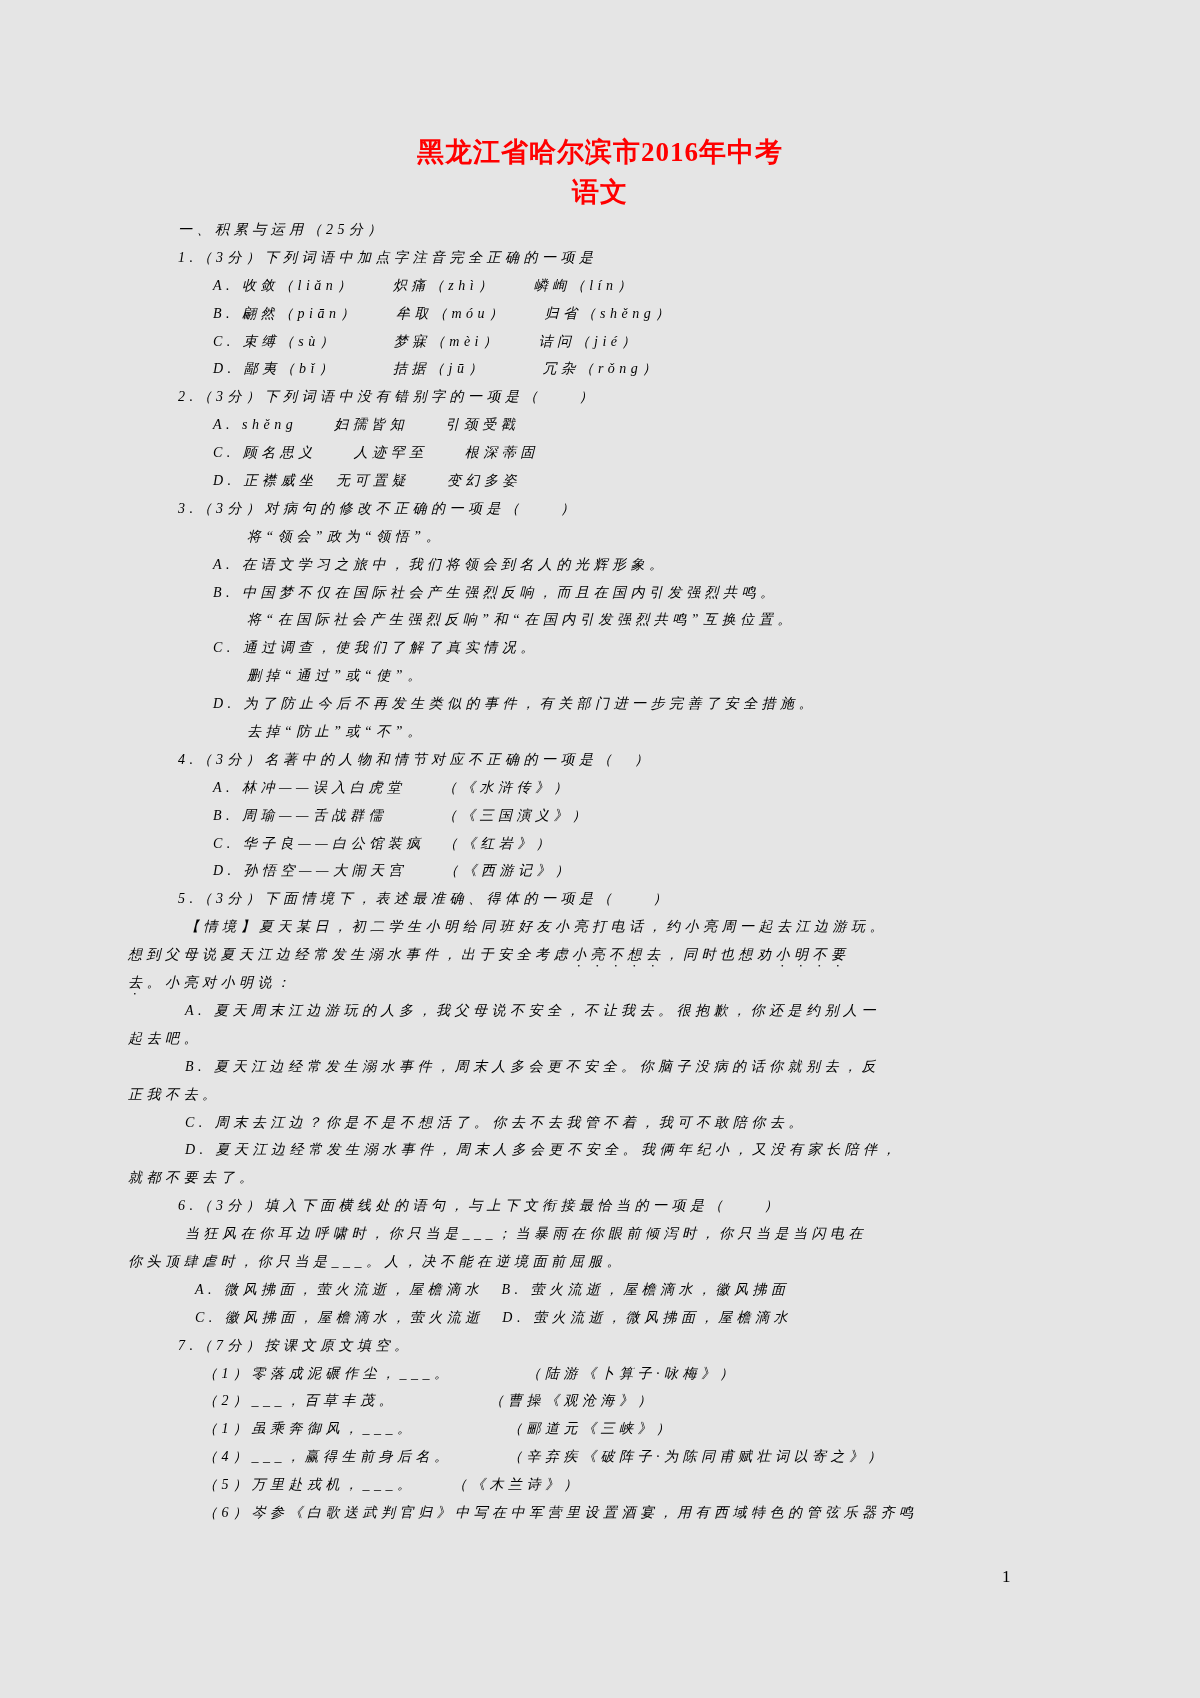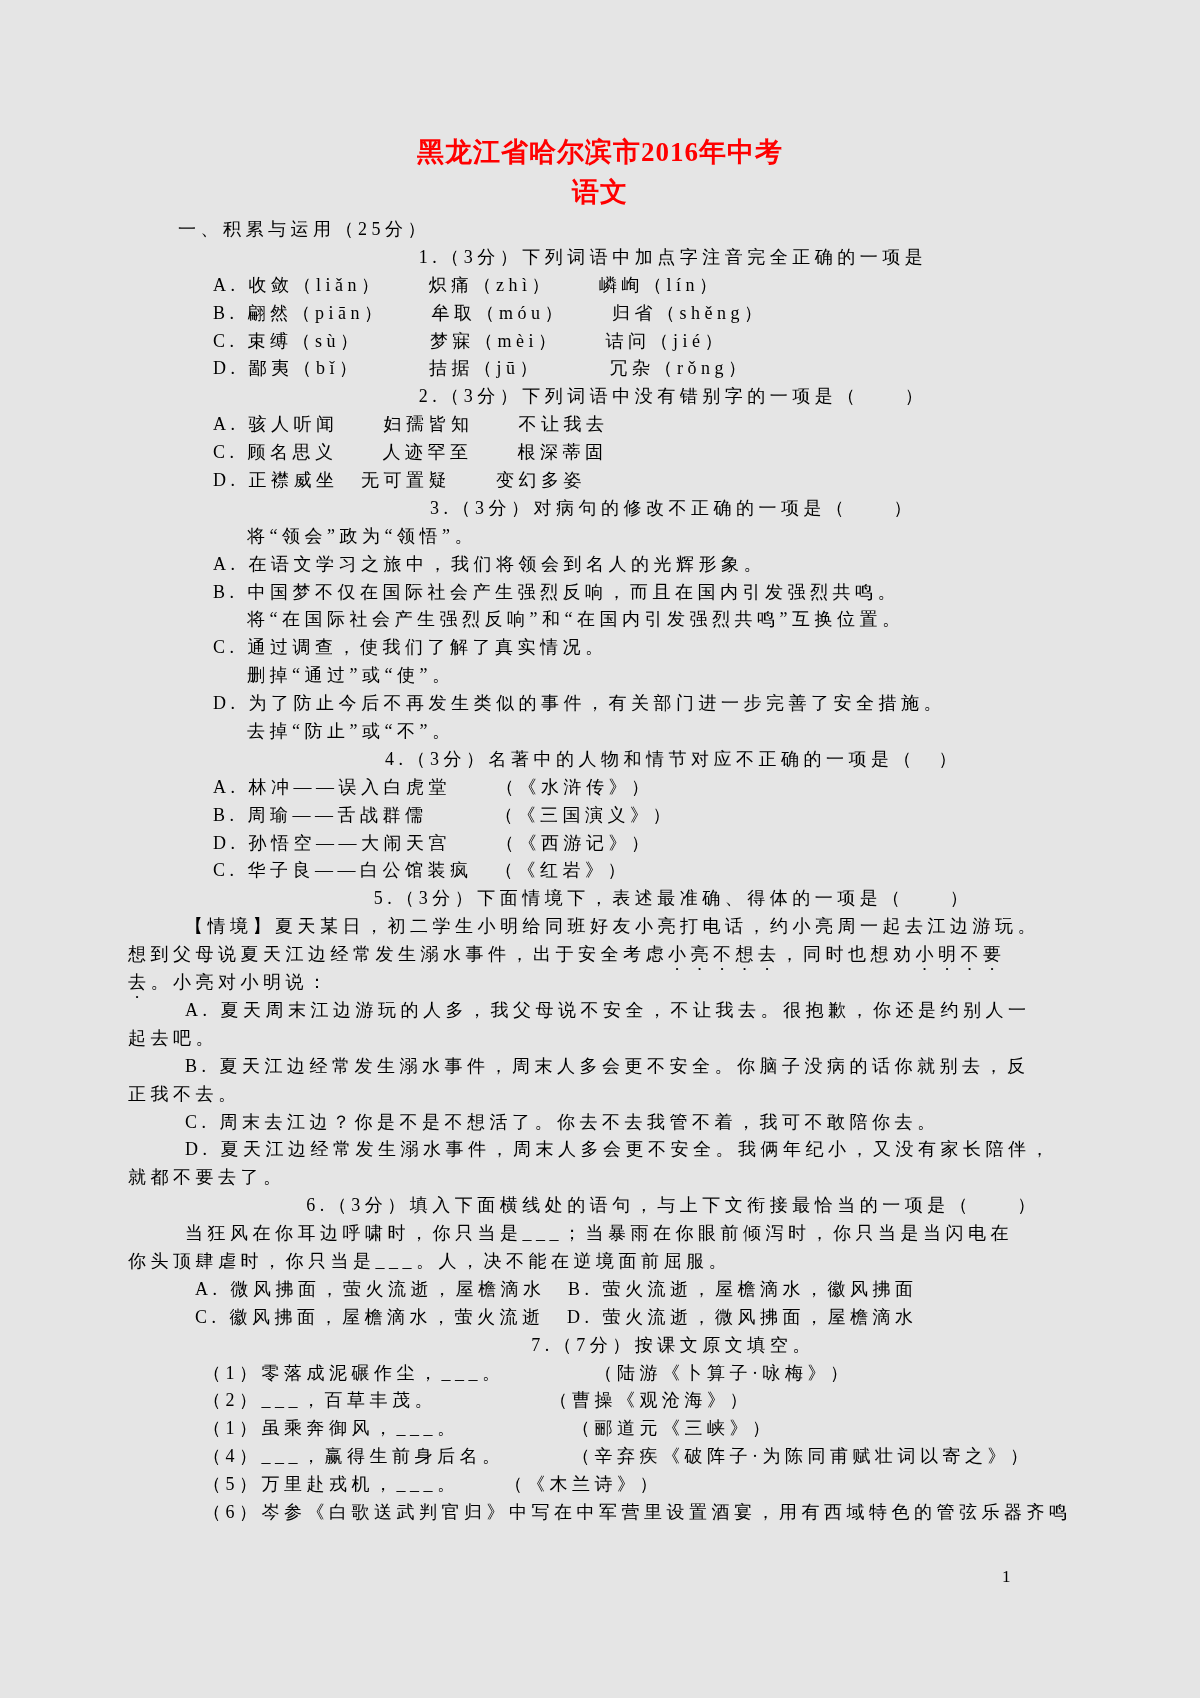--- a/index.html
+++ b/index.html
@@ -32,26 +32,27 @@
   }
   .content {
     position: absolute;
     top: 216px;
     left: 128px;
     width: 1040px;
   }
   .line {
     height: 27.9px;
     line-height: 27.9px;
-    font-size: 18px;
+    font-size: 14px;
     letter-spacing: 4.5px;
     white-space: pre;
+    font-style: italic;
   }
   .section { padding-left: 50px; }
-  .q       { padding-left: 50px; text-align: center; }
+  .q       { padding-left: 50px; }
   .opt     { padding-left: 85px; }
   .optsub  { padding-left: 119px; }
   .para    { padding-left: 57px; }
   .cont    { padding-left: 0; }
   .opt6    { padding-left: 67px; }
   .sub7    { padding-left: 75px; }
   .emph {
     -webkit-text-emphasis: filled dot;
     -webkit-text-emphasis-position: under;
     text-emphasis: filled dot;
@@ -75,37 +76,37 @@
     <div class="title-line" style="color: rgb(255, 0, 0);">语文</div>
   </div>
   <div class="content">
       <div class="line section">一、积累与运用（25分）</div>
       <div class="line q">1.（3分）下列词语中加点字注音完全正确的一项是</div>
       <div class="line opt">A. 收敛（liǎn）　　炽痛（zhì）　　嶙峋（lín）</div>
       <div class="line opt">B. 翩然（piān）　　牟取（móu）　　归省（shěng）</div>
       <div class="line opt">C. 束缚（sù）　　　梦寐（mèi）　　诘问（jié）</div>
       <div class="line opt">D. 鄙夷（bǐ）　　　拮据（jū）　　　冗杂（rǒng）</div>
       <div class="line q">2.（3分）下列词语中没有错别字的一项是（　　）</div>
-      <div class="line opt">A. 骇人听闻　　妇孺皆知　　不让我去</div>
+      <div class="line opt">A. shěng　　妇孺皆知　　引颈受戳</div>
       <div class="line opt">C. 顾名思义　　人迹罕至　　根深蒂固</div>
       <div class="line opt">D. 正襟威坐　无可置疑　　变幻多姿</div>
       <div class="line q">3.（3分）对病句的修改不正确的一项是（　　）</div>
       <div class="line optsub">将“领会”政为“领悟”。</div>
       <div class="line opt">A. 在语文学习之旅中，我们将领会到名人的光辉形象。</div>
       <div class="line opt">B. 中国梦不仅在国际社会产生强烈反响，而且在国内引发强烈共鸣。</div>
       <div class="line optsub">将“在国际社会产生强烈反响”和“在国内引发强烈共鸣”互换位置。</div>
       <div class="line opt">C. 通过调查，使我们了解了真实情况。</div>
       <div class="line optsub">删掉“通过”或“使”。</div>
       <div class="line opt">D. 为了防止今后不再发生类似的事件，有关部门进一步完善了安全措施。</div>
       <div class="line optsub">去掉“防止”或“不”。</div>
       <div class="line q">4.（3分）名著中的人物和情节对应不正确的一项是（　）</div>
       <div class="line opt">A. 林冲——误入白虎堂　　（《水浒传》）</div>
       <div class="line opt">B. 周瑜——舌战群儒　　　（《三国演义》）</div>
+      <div class="line opt">C. 华子良——白公馆装疯　（《红岩》）</div>
       <div class="line opt">D. 孙悟空——大闹天宫　　（《西游记》）</div>
-      <div class="line opt">C. 华子良——白公馆装疯　（《红岩》）</div>
       <div class="line q">5.（3分）下面情境下，表述最准确、得体的一项是（　　）</div>
       <div class="line para">【情境】夏天某日，初二学生小明给同班好友小亮打电话，约小亮周一起去江边游玩。</div>
       <div class="line cont"><span>想到父母说夏天江边经常发生溺水事件，出于安全考虑</span><span class="emph">小亮不想去</span><span>，同时也想劝</span><span class="emph">小明不要</span></div>
       <div class="line cont"><span class="emph">去</span><span>。小亮对小明说：</span></div>
       <div class="line para">A. 夏天周末江边游玩的人多，我父母说不安全，不让我去。很抱歉，你还是约别人一</div>
       <div class="line cont">起去吧。</div>
       <div class="line para">B. 夏天江边经常发生溺水事件，周末人多会更不安全。你脑子没病的话你就别去，反</div>
       <div class="line cont">正我不去。</div>
       <div class="line para">C. 周末去江边？你是不是不想活了。你去不去我管不着，我可不敢陪你去。</div>
       <div class="line para">D. 夏天江边经常发生溺水事件，周末人多会更不安全。我俩年纪小，又没有家长陪伴，</div>

